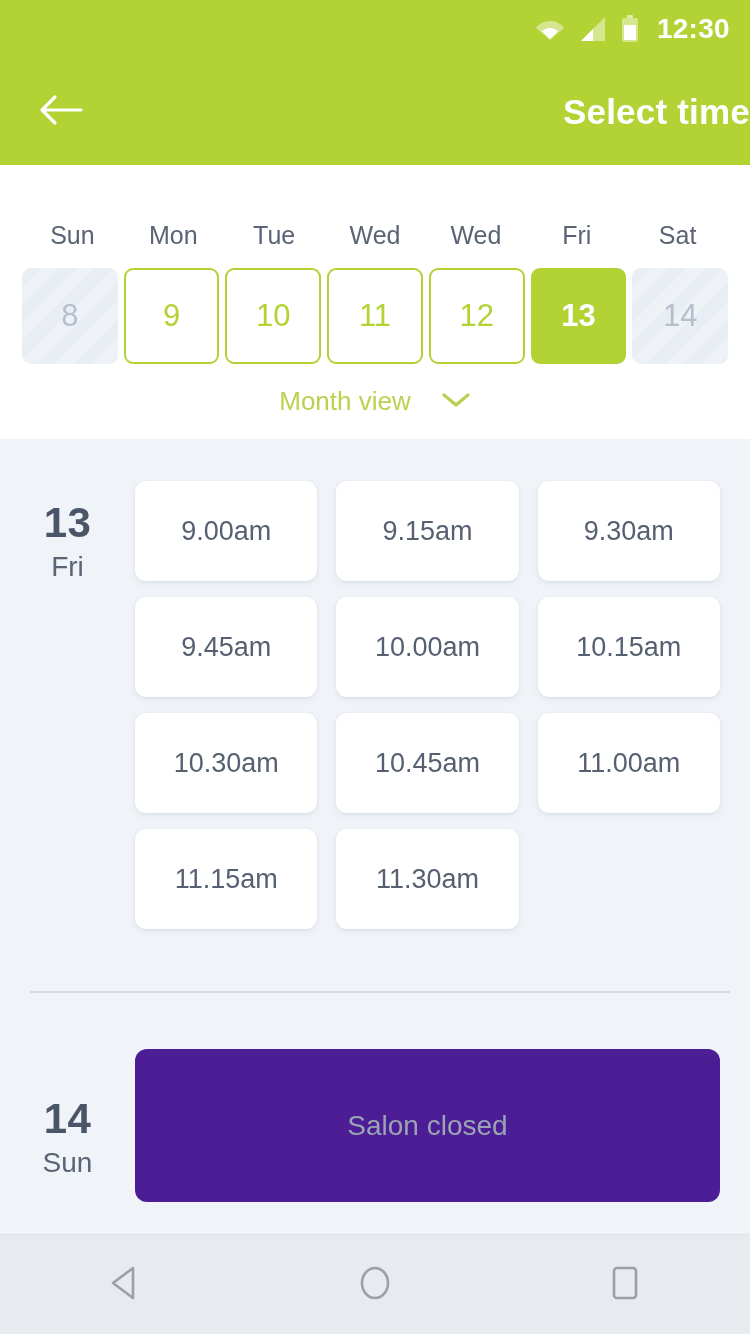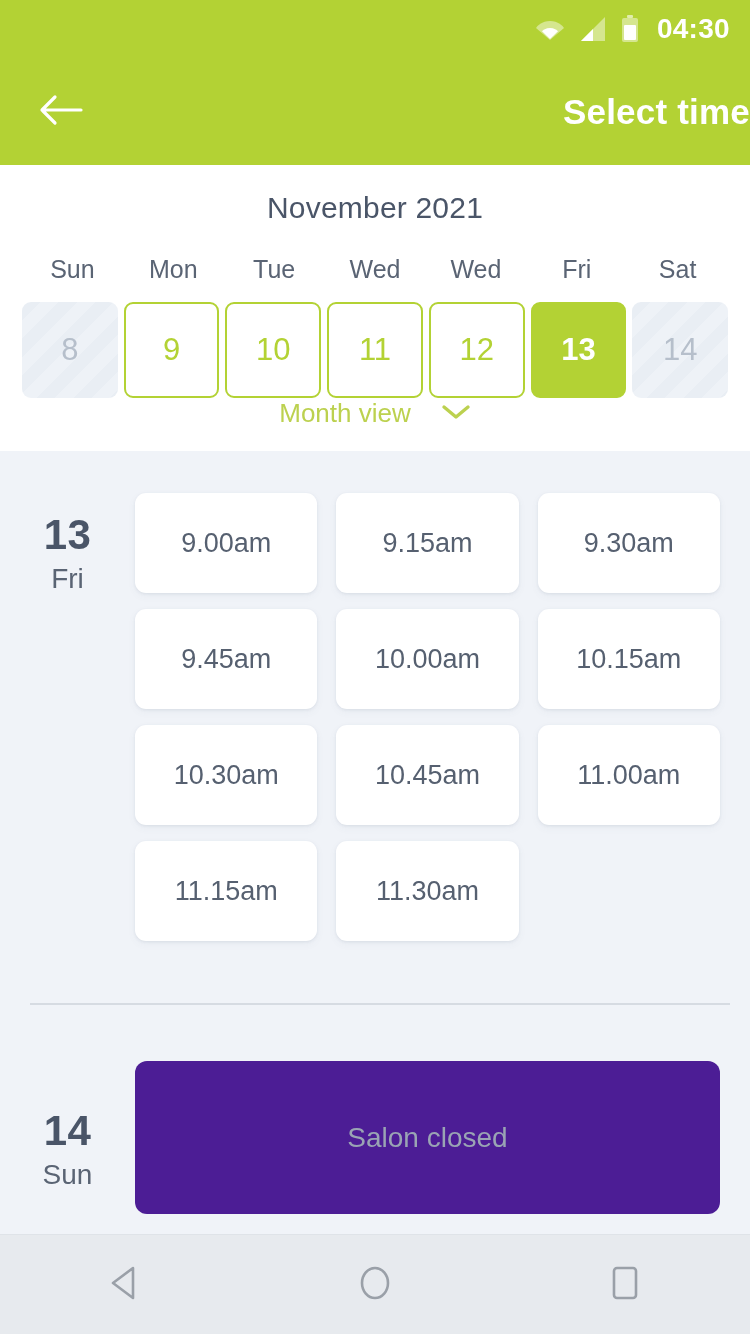--- a/index.html
+++ b/index.html
@@ -122,20 +122,21 @@
     color:#b6bfcb;
     cursor:default;
     background:
       repeating-linear-gradient(
         135deg,
         #e9eef4 0px, #e9eef4 13px,
         #eef2f7 13px, #eef2f7 26px
       );
   }
   .cal-monthview {
+    margin-top:22px;
     display:flex;
     align-items:center;
     justify-content:center;
     gap:30px;
     cursor:pointer;
   }
   .cal-monthview-label {
     font-size:26px;
     color:#bcd14f;
   }
@@ -246,37 +247,36 @@
         <path d="M14 13 L14 25 L2 25 Z" fill="#ffffff"></path>
       </svg>
     </span>
     <span>
       <svg class="status-icon" width="18" height="28" viewBox="0 0 18 28">
         <rect x="6" y="0" width="6" height="3" rx="1" fill="#ffffff" opacity="0.6"></rect>
         <rect x="1" y="3" width="16" height="24" rx="2" fill="#ffffff" opacity="0.45"></rect>
         <rect x="3" y="10" width="12" height="15" rx="1" fill="#ffffff"></rect>
       </svg>
     </span>
-    <span class="status-time">04:30</span>
+    <span class="status-time">12:30</span>
   </div>
 
   <div class="app-bar">
     <div class="back-btn">
       <span>
         <svg width="44" height="34" viewBox="0 0 44 34">
           <path d="M42 17 L3 17 M16 4 L3 17 L16 30" stroke="#ffffff" stroke-width="3.2" fill="none" stroke-linecap="round" stroke-linejoin="round"></path>
         </svg>
       </span>
     </div>
     <div class="app-title">Select time</div>
   </div>
 
   <div class="calendar">
 
-    <div class="cal-month">November 2021</div>
 
     <div class="cal-weekdays">
       <div class="cal-weekday">Sun</div>
       <div class="cal-weekday">Mon</div>
       <div class="cal-weekday">Tue</div>
       <div class="cal-weekday">Wed</div>
       <div class="cal-weekday">Wed</div>
       <div class="cal-weekday">Fri</div>
       <div class="cal-weekday">Sat</div>
     </div>

